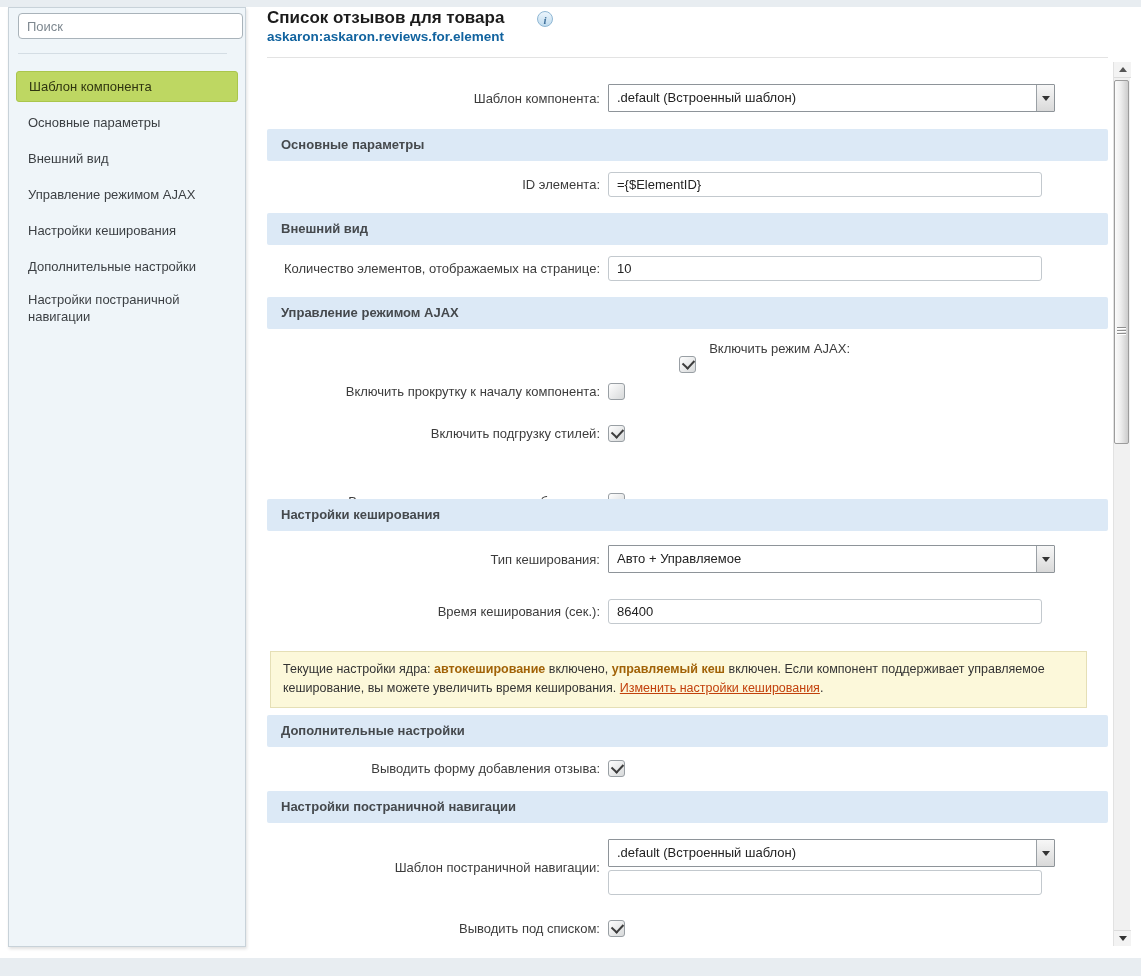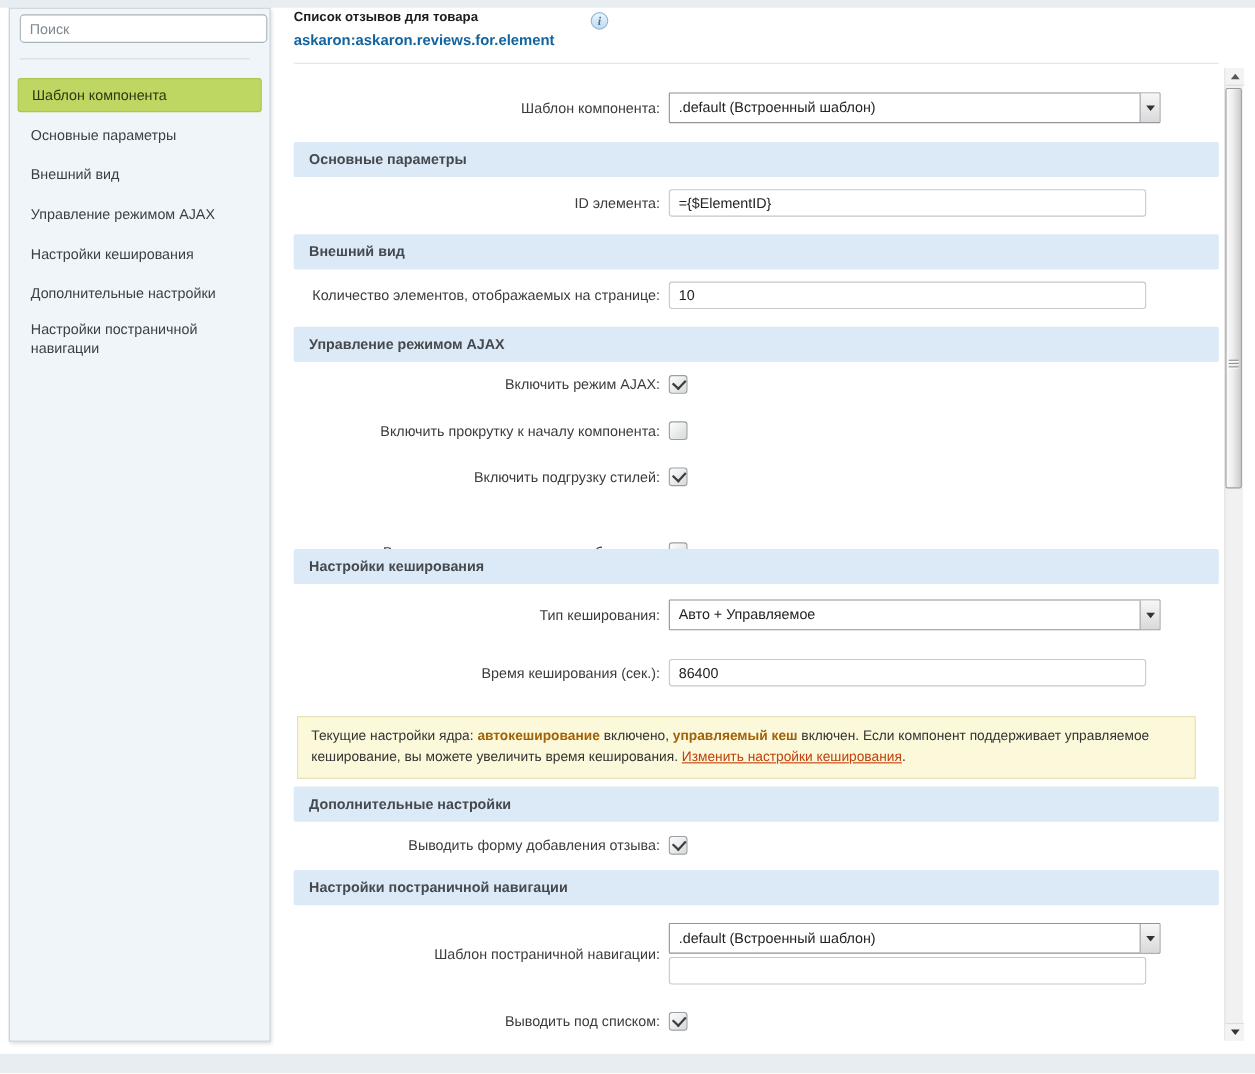--- a/index.html
+++ b/index.html
@@ -31,21 +31,21 @@
     font-size:13px;color:#3b3f43;padding:0 12px;box-sizing:border-box;cursor:pointer;
   }
   .sb-item.two-line{height:48px;line-height:17px;}
   .sb-item.selected{
     height:31px;margin:3px 0 2px 0;
     background:#bed762;border:1px solid #aac64c;border-radius:3px;
     color:#2f3510;
   }
 
   
-  .main-title{position:absolute;left:267px;top:8px;font-size:12px;font-weight:bold;color:#1b1b1b;}
+  .main-title{position:absolute;left:267px;top:8px;font-size:17px;font-weight:bold;color:#1b1b1b;}
   .info-icon{
     position:absolute;left:537px;top:11px;width:16px;height:16px;border-radius:50%;
     background:linear-gradient(#ecf5fc,#bfdbee);border:1px solid #8fb7d4;
     color:#41729c;font:italic bold 11px/16px "Liberation Serif",serif;text-align:center;
     box-sizing:border-box;cursor:pointer;
   }
   .component-code{position:absolute;left:267px;top:29px;font-size:13.5px;font-weight:bold;color:#11639f;}
   .title-divider{position:absolute;left:267px;top:57px;width:841px;height:1px;background:#e3e3e3;}
 
   
@@ -170,21 +170,21 @@
 
   <div class="section-header" style="top:213px;">Внешний вид</div>
 
   <div class="row" style="top:255px;height:26px;">
     <div class="lbl">Количество элементов, отображаемых на странице:</div>
     <input class="tf" type="text" value="10" style="">
   </div>
 
   <div class="section-header" style="top:297px;">Управление режимом AJAX</div>
 
-  <div class="row" style="top:341px;height:17px;">
+  <div class="row" style="top:341px;height:17px;flex-direction:column;">
     <div class="lbl">Включить режим AJAX:</div>
     <div class="checkbox checked"></div>
   </div>
   <div class="row" style="top:383px;height:17px;">
     <div class="lbl">Включить прокрутку к началу компонента:</div>
     <div class="checkbox"></div>
   </div>
   <div class="row" style="top:425px;height:17px;">
     <div class="lbl">Включить подгрузку стилей:</div>
     <div class="checkbox checked"></div>

